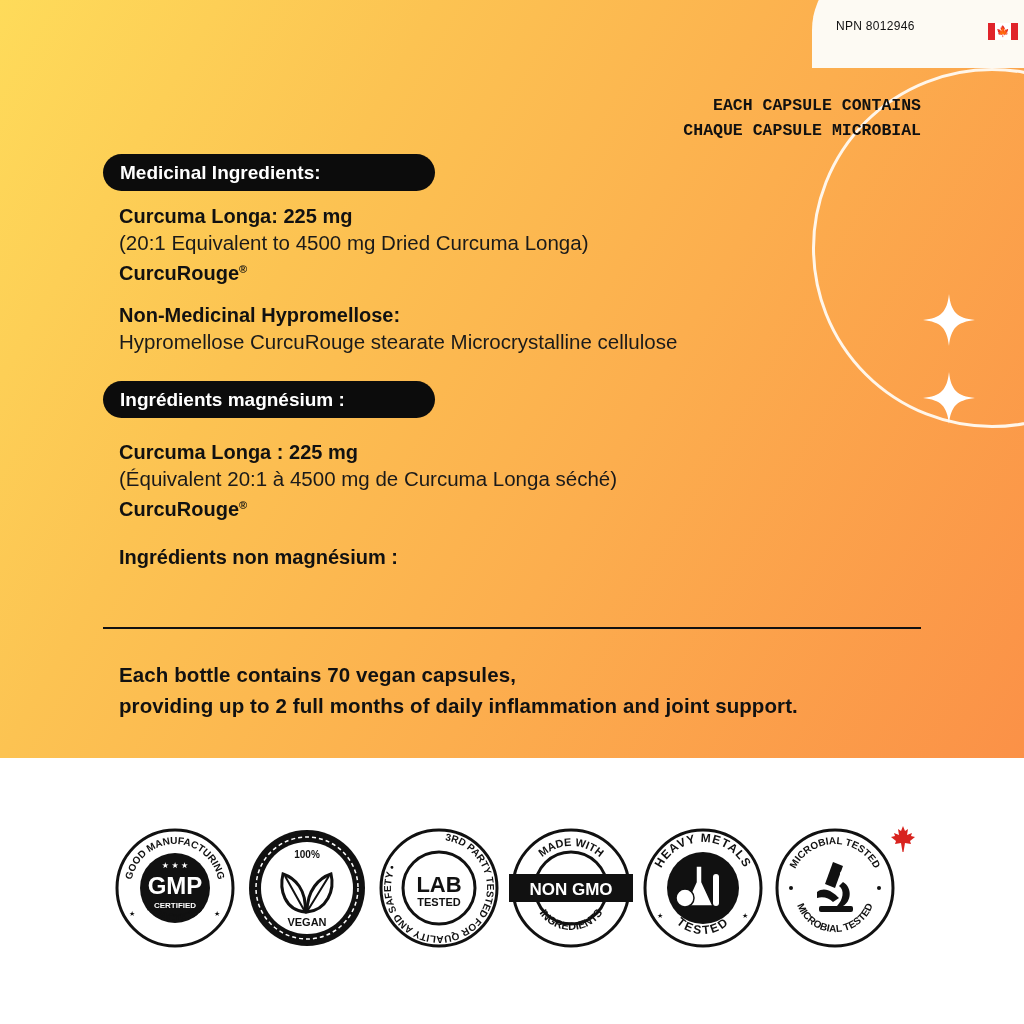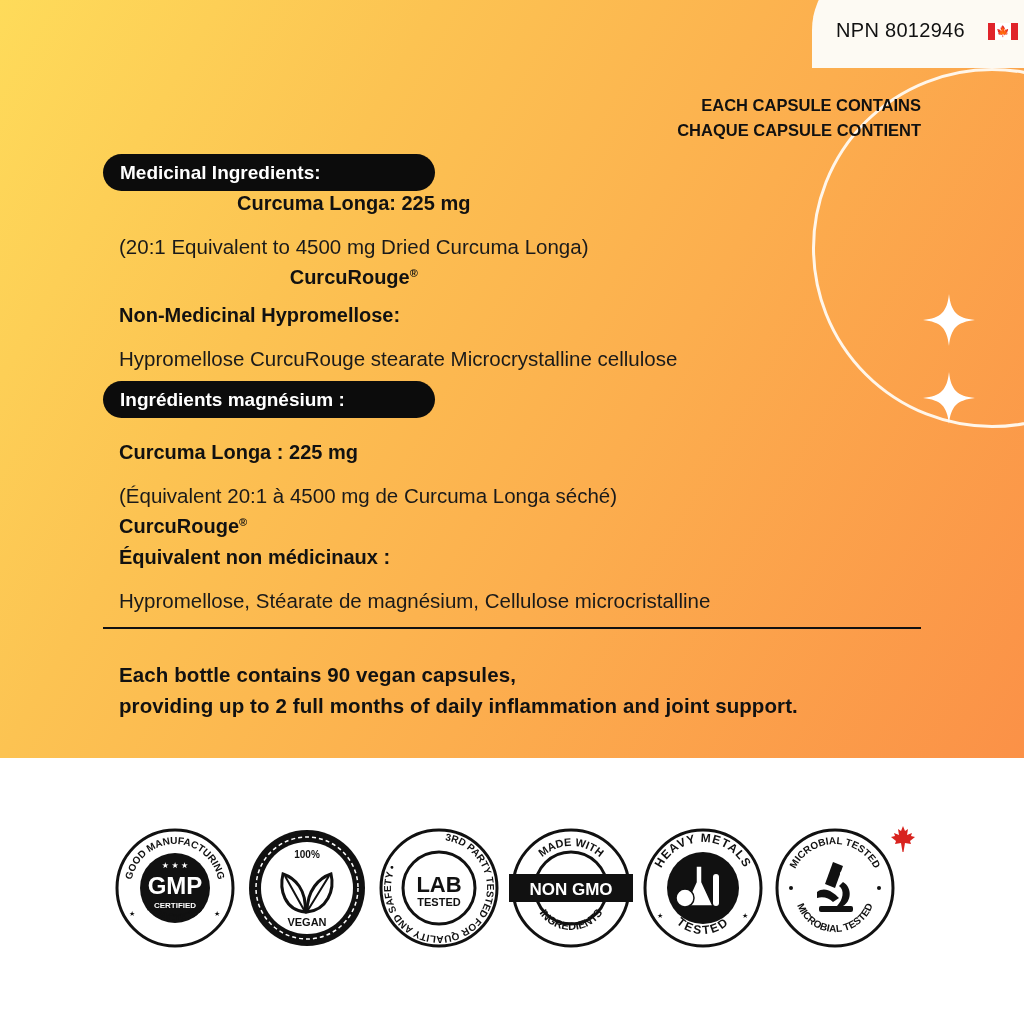--- a/index.html
+++ b/index.html
@@ -16,52 +16,52 @@
       position: absolute; left: 812px; top: -40px; width: 260px; height: 108px;
       background: #fdfaf3;
       border-radius: 70px 0 0 0;
       border-bottom-left-radius: 0;
     }
     .npn-tab::before {
       content: ""; position: absolute; left: 0; top: 0; width: 80px; height: 108px;
       background: #fdfaf3; border-top-left-radius: 80px 108px;
     }
     .npn-text {
-      position: absolute; left: 836px; top: 19px; font-size: 20px; letter-spacing: 0.3px;
+      position: absolute; left: 836px; top: 19px; font-size: 12px; letter-spacing: 0.3px;
       font-family: "Liberation Sans", sans-serif; color: #111;
     }
     .flag {
       position: absolute; left: 988px; top: 23px; width: 30px; height: 17px; display: flex;
     }
     .flag .bar { width: 7px; height: 100%; background: #e0232a; }
     .flag .mid { flex: 1; height: 100%; background: #fff; display: flex; align-items: center; justify-content: center; color: #e0232a; font-size: 11px; line-height: 1; }
 
     .arc {
       position: absolute; left: 812px; top: 68px; width: 360px; height: 360px;
       border: 3px solid #fff6ea; border-radius: 50%;
     }
 
     .capsule-heading {
       position: absolute; right: 103px; top: 93px; text-align: right;
       font-weight: 700; font-size: 16.5px; line-height: 25px; color: #111;
-      font-family: Liberation Sans, sans-serif;
+      font-family: Liberation Mono, monospace;
     }
 
     .pill {
       position: absolute; left: 103px; height: 37px; border-radius: 19px;
       background: #0c0c0c; color: #fff; font-weight: 700; font-size: 19px;
       display: flex; align-items: center; padding-left: 17px;
       font-family: "Liberation Sans", sans-serif;
     }
     .pill-1 { top: 154px; width: 332px; }
     .pill-2 { top: 381px; width: 332px; }
 
     .block { position: absolute; left: 119px; font-family: "Liberation Sans", sans-serif; }
     .b-title { font-weight: 700; font-size: 20px; line-height: 27px; color: #111; }
-    .b-text { font-size: 20.5px; line-height: 26px; color: #1a1a1a; margin-top: 17px; }
+    .b-text { font-size: 20.5px; line-height: 26px; color: #1a1a1a; }
     .b-brand { font-weight: 700; font-size: 20px; line-height: 26px; color: #111; }
     .b-brand sup { font-size: 11px; vertical-align: 7px; }
 
     .divider { position: absolute; left: 103px; top: 627px; width: 818px; height: 2px; background: #111; }
 
     .summary {
       position: absolute; left: 119px; top: 659px; font-weight: 700; font-size: 20.5px; line-height: 31px;
       color: #111; font-family: "Liberation Sans", sans-serif; letter-spacing: 0.1px;
     }
 
@@ -88,28 +88,28 @@
 
   <div class="npn-text">NPN 8012946</div>
   <div class="flag">
     <div class="bar"></div>
     <div class="mid">🍁</div>
     <div class="bar"></div>
   </div>
 
   <div class="capsule-heading">
     <div>EACH CAPSULE CONTAINS</div>
-    <div>CHAQUE CAPSULE CONTIENT</div>
+    <div>CHAQUE CAPSULE MICROBIAL</div>
   </div>
 
   <div class="pill pill-1">
     <span>Medicinal Ingredients:</span>
   </div>
 
-  <div class="block" style="top:190px;text-align:center;">
+  <div class="block" style="top:203px;">
     <div class="b-title">Curcuma Longa: 225 mg</div>
     <div class="b-text">(20:1 Equivalent to 4500 mg Dried Curcuma Longa)</div>
     <div class="b-brand"><span>CurcuRouge</span><sup>®</sup></div>
   </div>
 
   <div class="block" style="top:302px;">
     <div class="b-title">Non-Medicinal Hypromellose:</div>
     <div class="b-text">Hypromellose CurcuRouge stearate Microcrystalline cellulose</div>
   </div>
 
@@ -117,28 +117,27 @@
     <span>Ingrédients magnésium :</span>
   </div>
 
   <div class="block" style="top:439px;">
     <div class="b-title">Curcuma Longa : 225 mg</div>
     <div class="b-text">(Équivalent 20:1 à 4500 mg de Curcuma Longa séché)</div>
     <div class="b-brand"><span>CurcuRouge</span><sup>®</sup></div>
   </div>
 
   <div class="block" style="top:544px;">
-    <div class="b-title">Équivalent non médicinaux :</div>
-    <div class="b-text">Hypromellose, Stéarate de magnésium, Cellulose microcristalline</div>
+    <div class="b-title">Ingrédients non magnésium :</div>
   </div>
 
   <div class="divider"></div>
 
   <div class="summary">
-    <div>Each bottle contains 90 vegan capsules,</div>
+    <div>Each bottle contains 70 vegan capsules,</div>
     <div>providing up to 2 full months of daily inflammation and joint support.</div>
   </div>
 
   <div class="sparkle" style="left:923px; top:294px;">
     <svg viewBox="0 0 52 52">
         <path d="M26 0 C28 18 34 24 52 26 C34 28 28 34 26 52 C24 34 18 28 0 26 C18 24 24 18 26 0 Z" fill="#ffffff"></path>
       </svg>
   </div>
   <div class="sparkle" style="left:923px; top:372px;">
     <svg viewBox="0 0 52 52">

